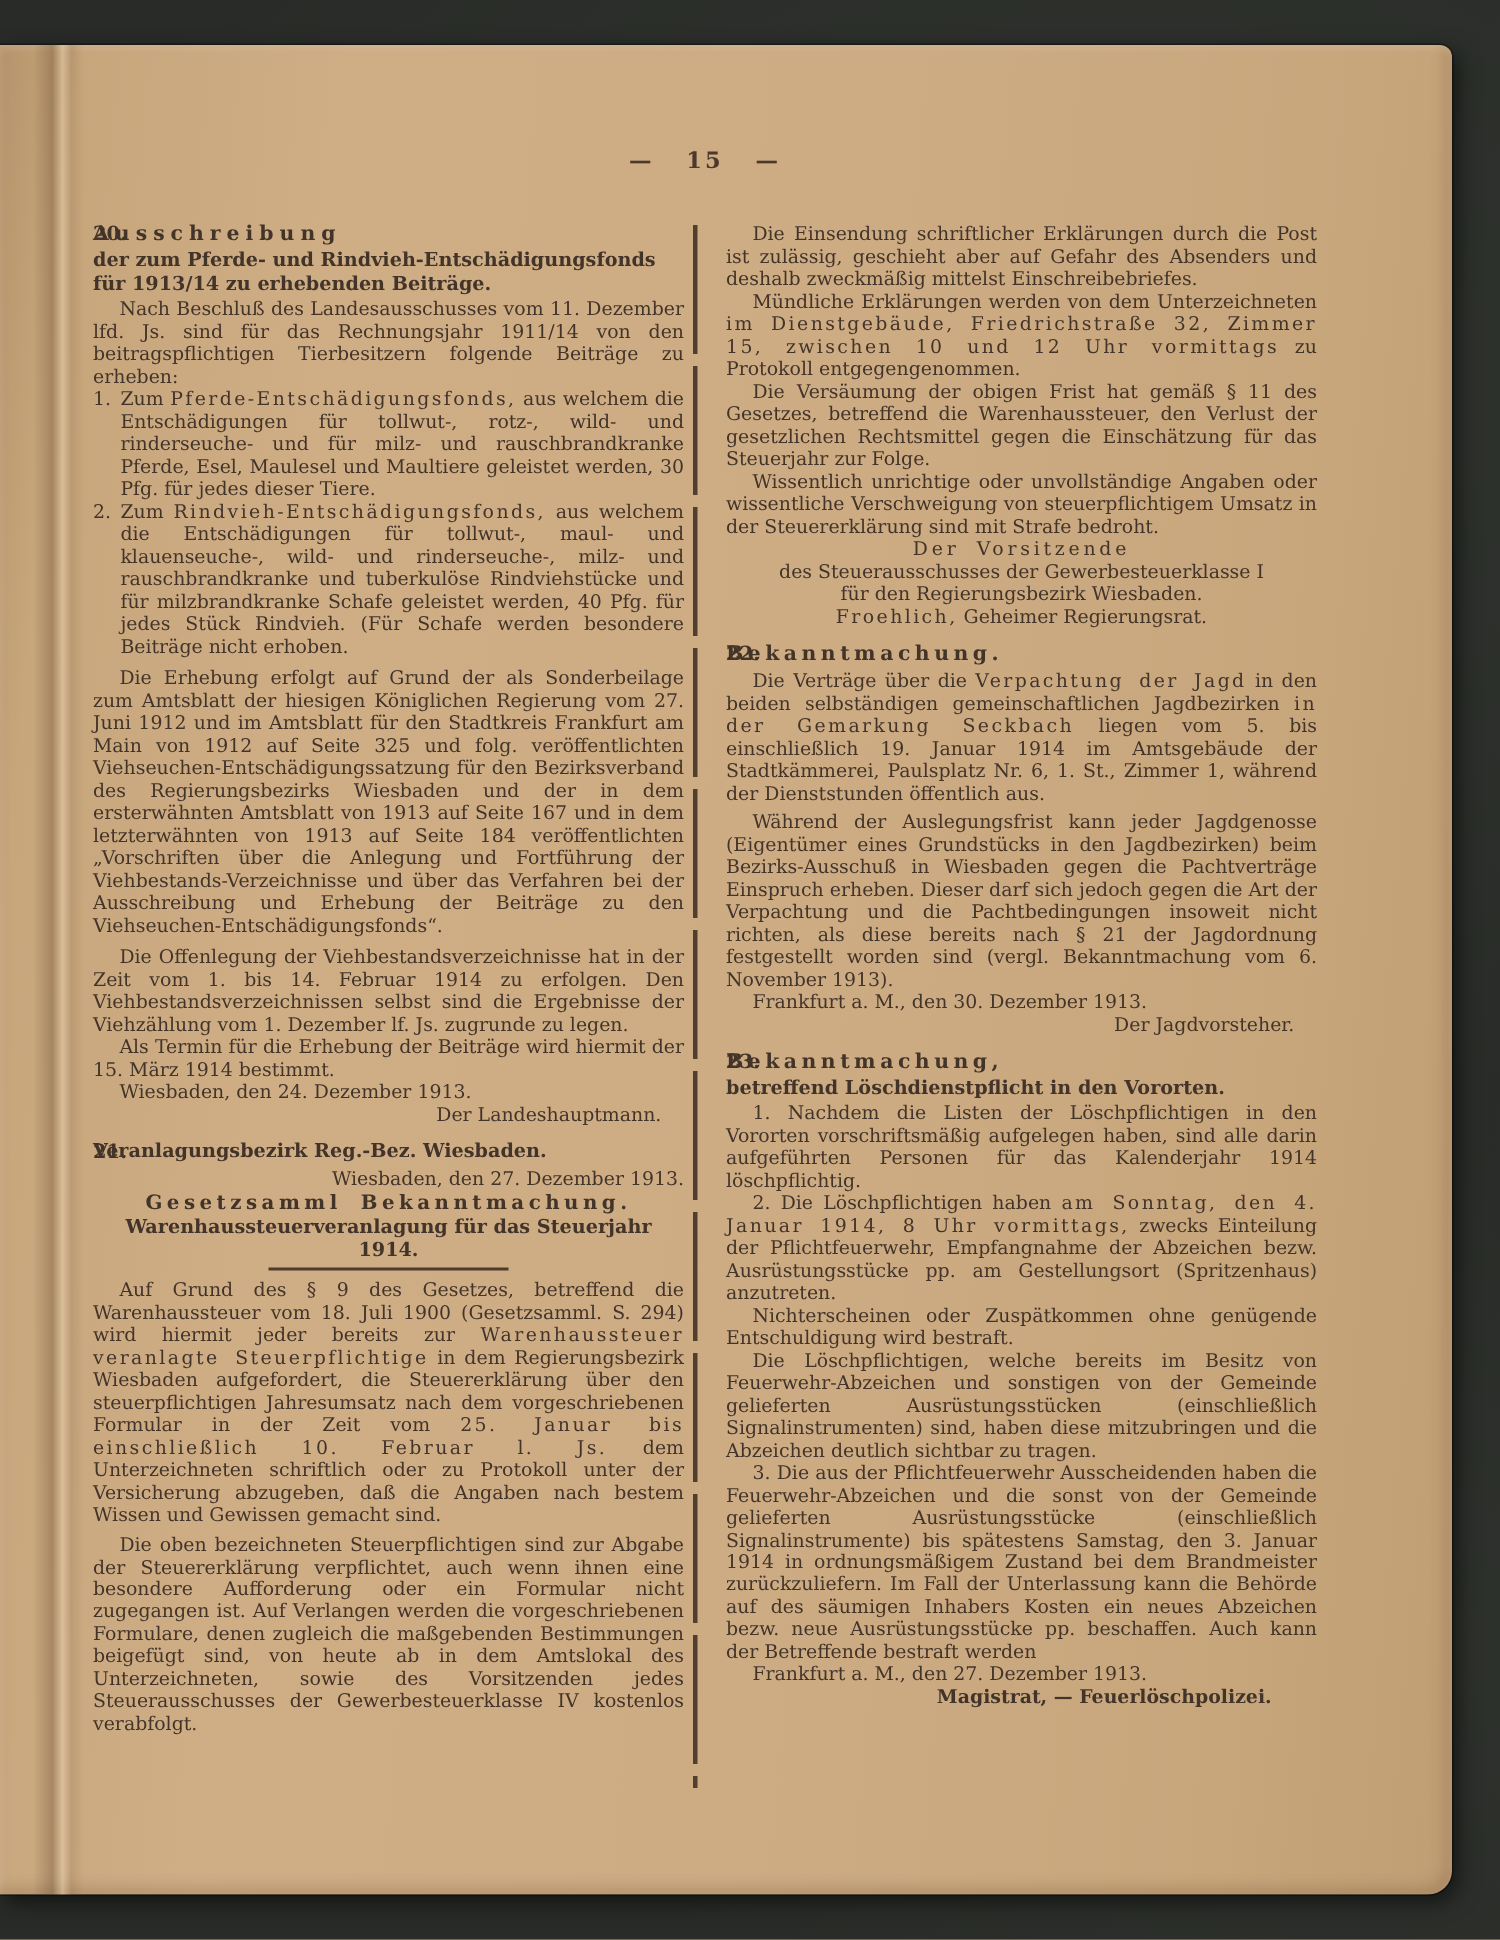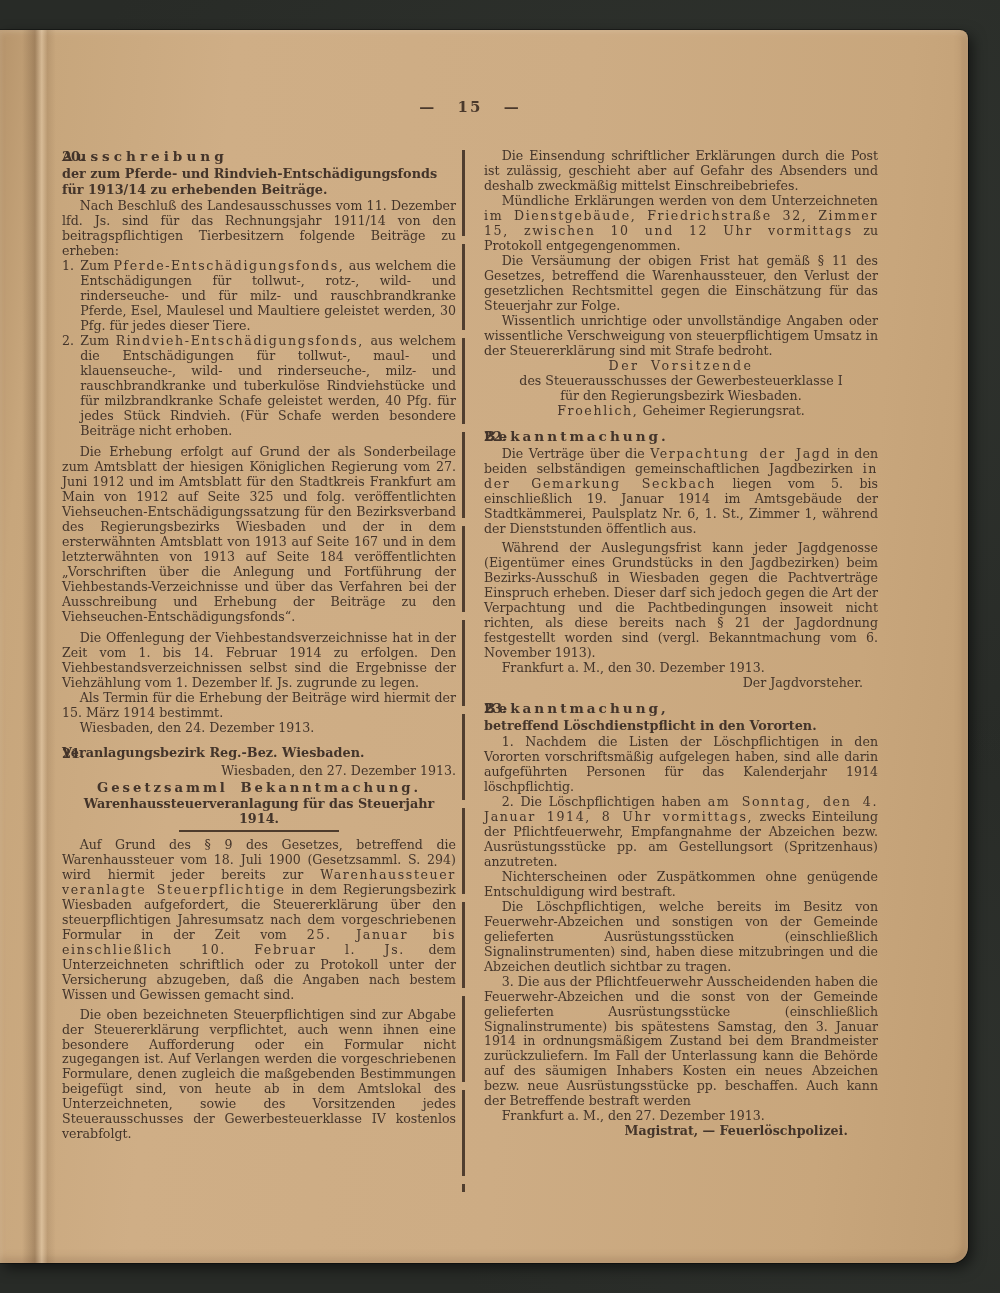--- a/index.html
+++ b/index.html
@@ -76,20 +76,21 @@
             <div class="sec-title">Ausschreibung</div>
           </div>
           <div class="sec-sub">der zum Pferde- und Rindvieh-Entschädigungsfonds für 1913/14 zu erhebenden Beiträge.</div>
           <p class="para">Nach Beschluß des Landesausschusses vom 11. Dezember lfd. Js. sind für das Rechnungsjahr 1911/14 von den beitragspflichtigen Tierbesitzern folgende Beiträge zu erheben:</p>
           <p class="list-item"><span class="ln">1.</span><span>Zum </span><span class="sperr">Pferde-Entschädigungsfonds,</span><span> aus welchem die Entschädigungen für tollwut-, rotz-, wild- und rinderseuche- und für milz- und rauschbrandkranke Pferde, Esel, Maulesel und Maultiere geleistet werden, 30 Pfg. für jedes dieser Tiere.</span></p>
           <p class="list-item"><span class="ln">2.</span><span>Zum </span><span class="sperr">Rindvieh-Entschädigungsfonds,</span><span> aus welchem die Entschädigungen für tollwut-, maul- und klauenseuche-, wild- und rinderseuche-, milz- und rauschbrandkranke und tuberkulöse Rindviehstücke und für milzbrandkranke Schafe geleistet werden, 40 Pfg. für jedes Stück Rindvieh. (Für Schafe werden besondere Beiträge nicht erhoben.</span></p>
           <p class="para" style="margin-top:6px;">Die Erhebung erfolgt auf Grund der als Sonderbeilage zum Amtsblatt der hiesigen Königlichen Regierung vom 27. Juni 1912 und im Amtsblatt für den Stadtkreis Frankfurt am Main von 1912 auf Seite 325 und folg. veröffentlichten Viehseuchen-Entschädigungssatzung für den Bezirksverband des Regierungsbezirks Wiesbaden und der in dem ersterwähnten Amtsblatt von 1913 auf Seite 167 und in dem letzterwähnten von 1913 auf Seite 184 veröffentlichten „Vorschriften über die Anlegung und Fortführung der Viehbestands-Verzeichnisse und über das Verfahren bei der Ausschreibung und Erhebung der Beiträge zu den Viehseuchen-Entschädigungsfonds“.</p>
           <p class="para" style="margin-top:6px;">Die Offenlegung der Viehbestandsverzeichnisse hat in der Zeit vom 1. bis 14. Februar 1914 zu erfolgen. Den Viehbestandsverzeichnissen selbst sind die Ergebnisse der Viehzählung vom 1. Dezember lf. Js. zugrunde zu legen.</p>
           <p class="para">Als Termin für die Erhebung der Beiträge wird hiermit der 15. März 1914 bestimmt.</p>
           <p class="dateline">Wiesbaden, den 24. Dezember 1913.</p>
+          <p class="sig-right">Der Landeshauptmann.</p>
         </div>
 
         <div class="sec">
           <div class="sec-head">
             <span class="sec-num">21.</span>
             <div class="sec-sub" style="margin-top:0;">Veranlagungsbezirk Reg.-Bez. Wiesbaden.</div>
           </div>
           <p class="date-center">Wiesbaden, den 27. Dezember 1913.</p>
           <div class="head21">Gesetzsamml Bekanntmachung.</div>
           <div class="head21b">Warenhaussteuerveranlagung für das Steuerjahr 1914.</div>

